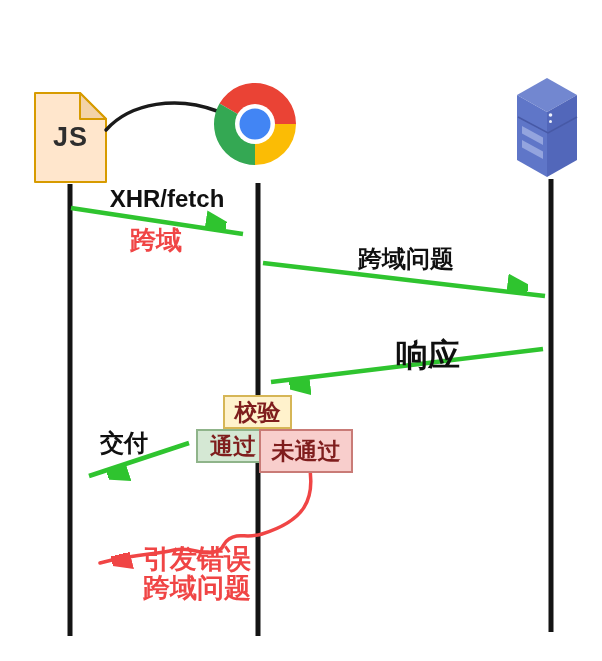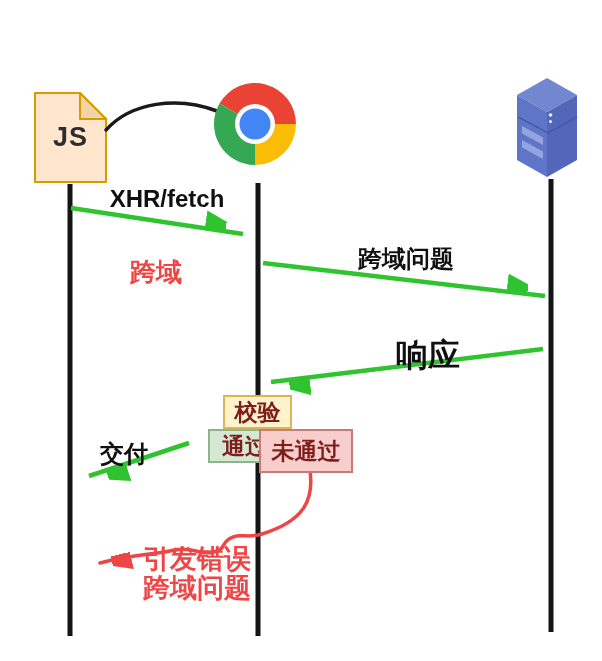--- a/index.html
+++ b/index.html
@@ -15,32 +15,32 @@
   .label.red{color:var(--error-red,#F04545);}
   .box{
     position:absolute;display:flex;align-items:center;justify-content:center;
     font-weight:bold;font-size:23px;color:#7f1d1d;box-sizing:border-box;
   }
   .box-check{
     left:223px;top:395px;width:69px;height:34px;
     background:var(--check-fill,#FFF2CC);border:2px solid var(--check-border,#D6B656);
   }
   .box-pass{
-    left:208px;top:429px;width:74px;height:34px;
+    left:196px;top:429px;width:74px;height:34px;
     background:var(--pass-fill,#D5E8D4);border:2px solid var(--pass-border,#8FB48A);
   }
   .box-fail{
     left:259px;top:429px;width:94px;height:44px;
     background:var(--fail-fill,#F8CECC);border:2px solid var(--fail-border,#C97B77);
   }
   .lbl-xhr{left:167px;top:185px;font-size:24px;text-align:right;}
-  .lbl-cross{left:156px;top:223px;font-size:26px;margin-top:32px;}
+  .lbl-cross{left:156px;top:223px;font-size:26px;}
   .lbl-request{left:406px;top:243px;font-size:24px;}
   .lbl-response{left:428px;top:334px;font-size:32px;}
-  .lbl-deliver{left:124px;top:438px;font-size:24px;}
+  .lbl-deliver{left:124px;top:427px;font-size:24px;}
   .lbl-error{left:197px;top:545px;font-size:27px;line-height:29px;}
   .lbl-js{
     left:35px;top:93px;width:71px;height:89px;position:absolute;
     display:flex;align-items:center;justify-content:center;
     font-size:27px;font-weight:600;color:#2e2e2e;letter-spacing:1px;
   }
 </style>
 </head>
 <body>
 

